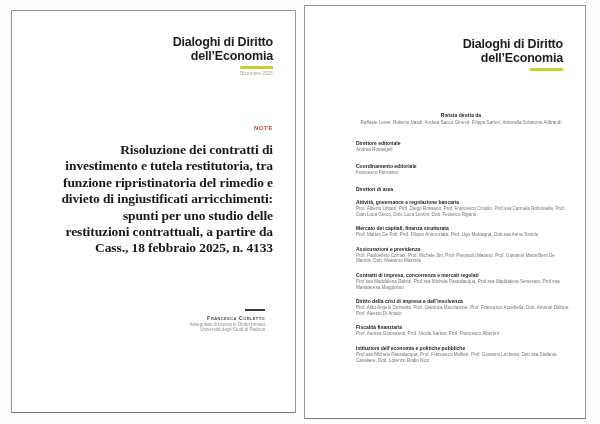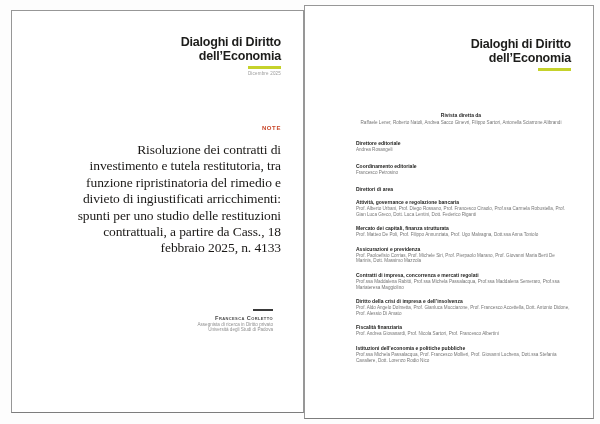--- a/index.html
+++ b/index.html
@@ -1,34 +1,34 @@
 <!DOCTYPE html>
 <html style="--accent: #c5d22b; --accent-orange: #c9472a;"><head>
 <meta charset="utf-8">
 <style>
   html,body{margin:0;padding:0;background:#fdfdfd;}
   .canvas{position:relative;width:600px;height:424px;background:#fdfdfd;overflow:hidden;
           font-family:"Liberation Sans",sans-serif;color:#1d1d1b;}
-  .page{position:absolute;background:#ffffff;border:1px solid #979797;border-bottom-color:#7d7d7d;box-sizing:content-box;padding-left:8px;}
+  .page{position:absolute;background:#ffffff;border:1px solid #979797;border-bottom-color:#7d7d7d;box-sizing:content-box;}
   .page-left{left:11px;top:10px;width:283px;height:401px;}
   .page-right{left:304px;top:5px;width:280px;height:412px;}
 
   
   .masthead{position:absolute;right:22px;text-align:right;}
   .page-left .masthead{top:25px;}
   .page-right .masthead{top:32px;}
   .journal-title{font-weight:bold;font-size:12.5px;line-height:13.5px;letter-spacing:-0.2px;color:#1d1d1b;}
   .accent-bar{margin-top:3px;margin-left:auto;width:33px;height:2.5px;background:var(--accent,#c5d22b);}
   .issue-date{margin-top:2px;font-size:4.5px;color:#9a9a9a;letter-spacing:0.2px;}
 
   
   .note-label{position:absolute;top:114px;right:22px;font-size:6px;font-weight:bold;
               letter-spacing:0.6px;color:var(--accent-orange,#c9472a);}
   .article-title{position:absolute;top:131px;right:22px;width:212px;margin:0;text-align:right;
-                 font-family:"Liberation Serif",serif;font-weight:normal;font-size:13.5px;
+                 font-family:"Liberation Serif",serif;font-weight:bold;font-size:13.5px;
                  line-height:16.4px;color:#1b1917;letter-spacing:-0.1px;}
   .author-block{position:absolute;top:298px;right:30px;text-align:right;}
   .author-rule{width:20px;height:1.5px;background:#3a3a3a;margin:0 0 4px auto;}
   .author-name{font-size:5.6px;font-weight:bold;font-variant:small-caps;letter-spacing:0.4px;color:#4a4a4a;}
   .author-role,.author-affiliation{font-size:4.6px;line-height:5.9px;color:#8f8f8f;margin-top:1px;}
   .author-affiliation{margin-top:0;}
 
   
   .directed-by{position:absolute;top:106px;left:44px;width:224px;text-align:center;}
   .directed-by .label{font-size:5px;font-weight:bold;color:#2a2a2a;margin-bottom:1.5px;}

